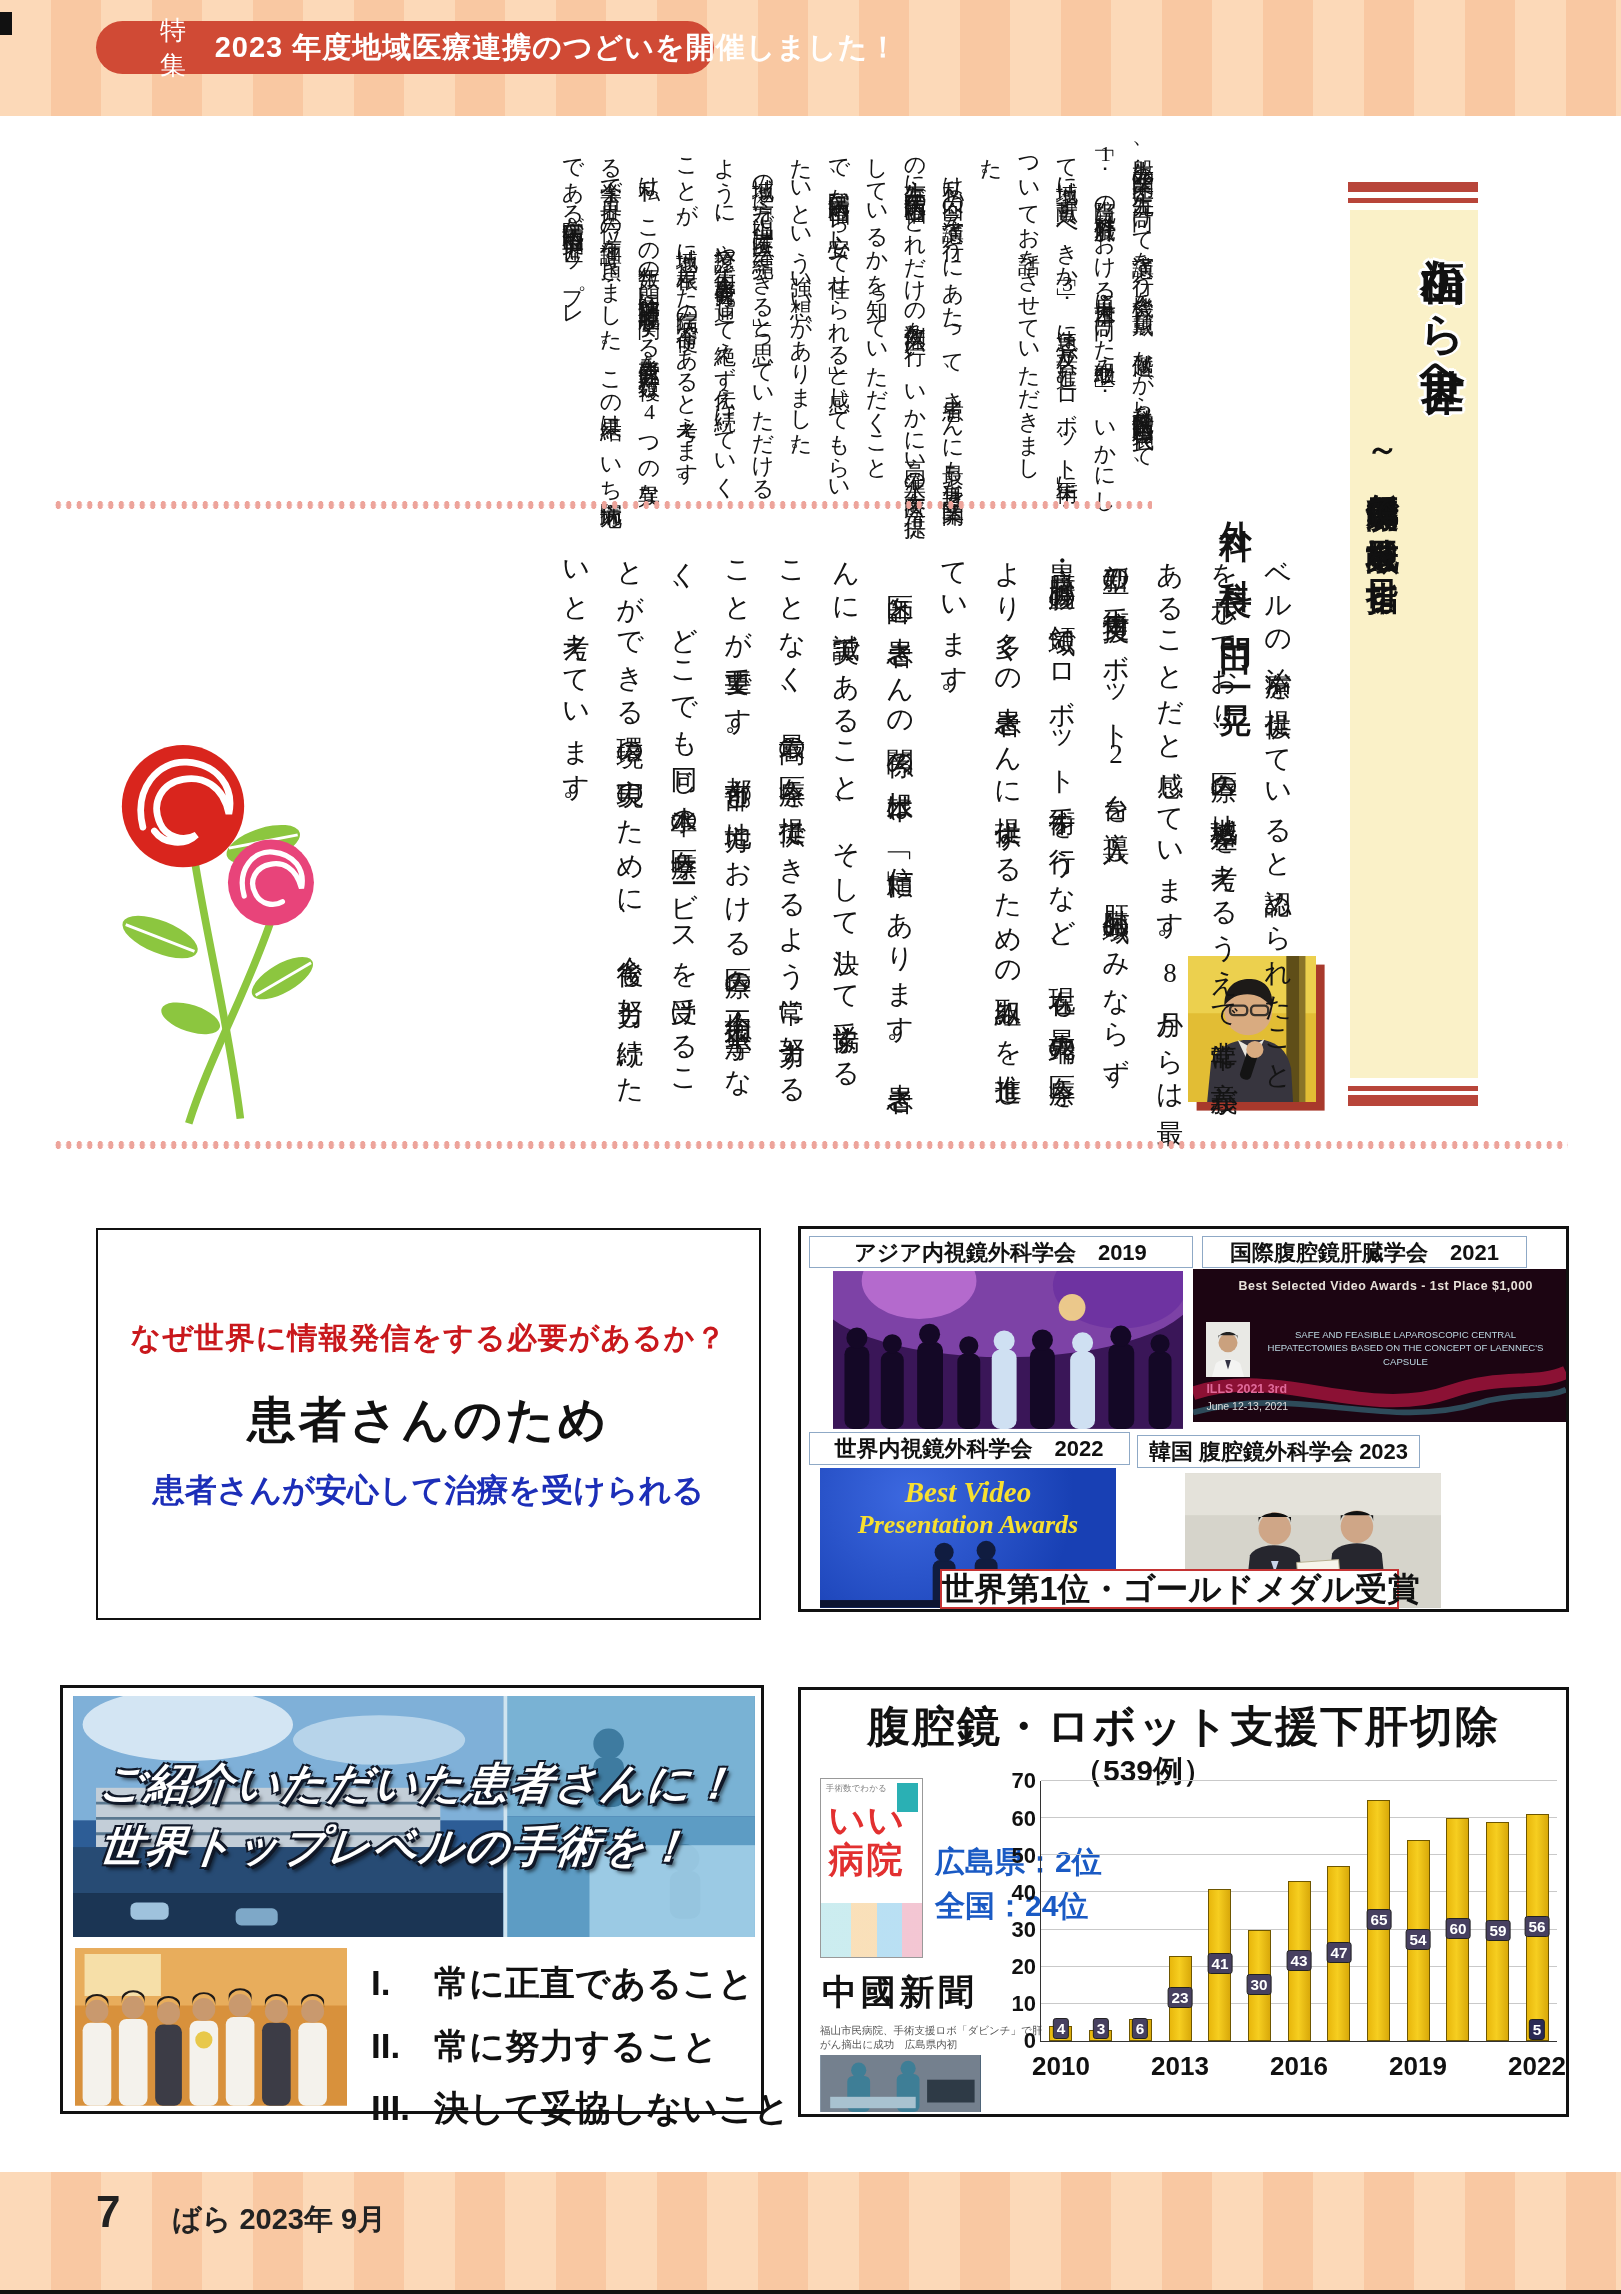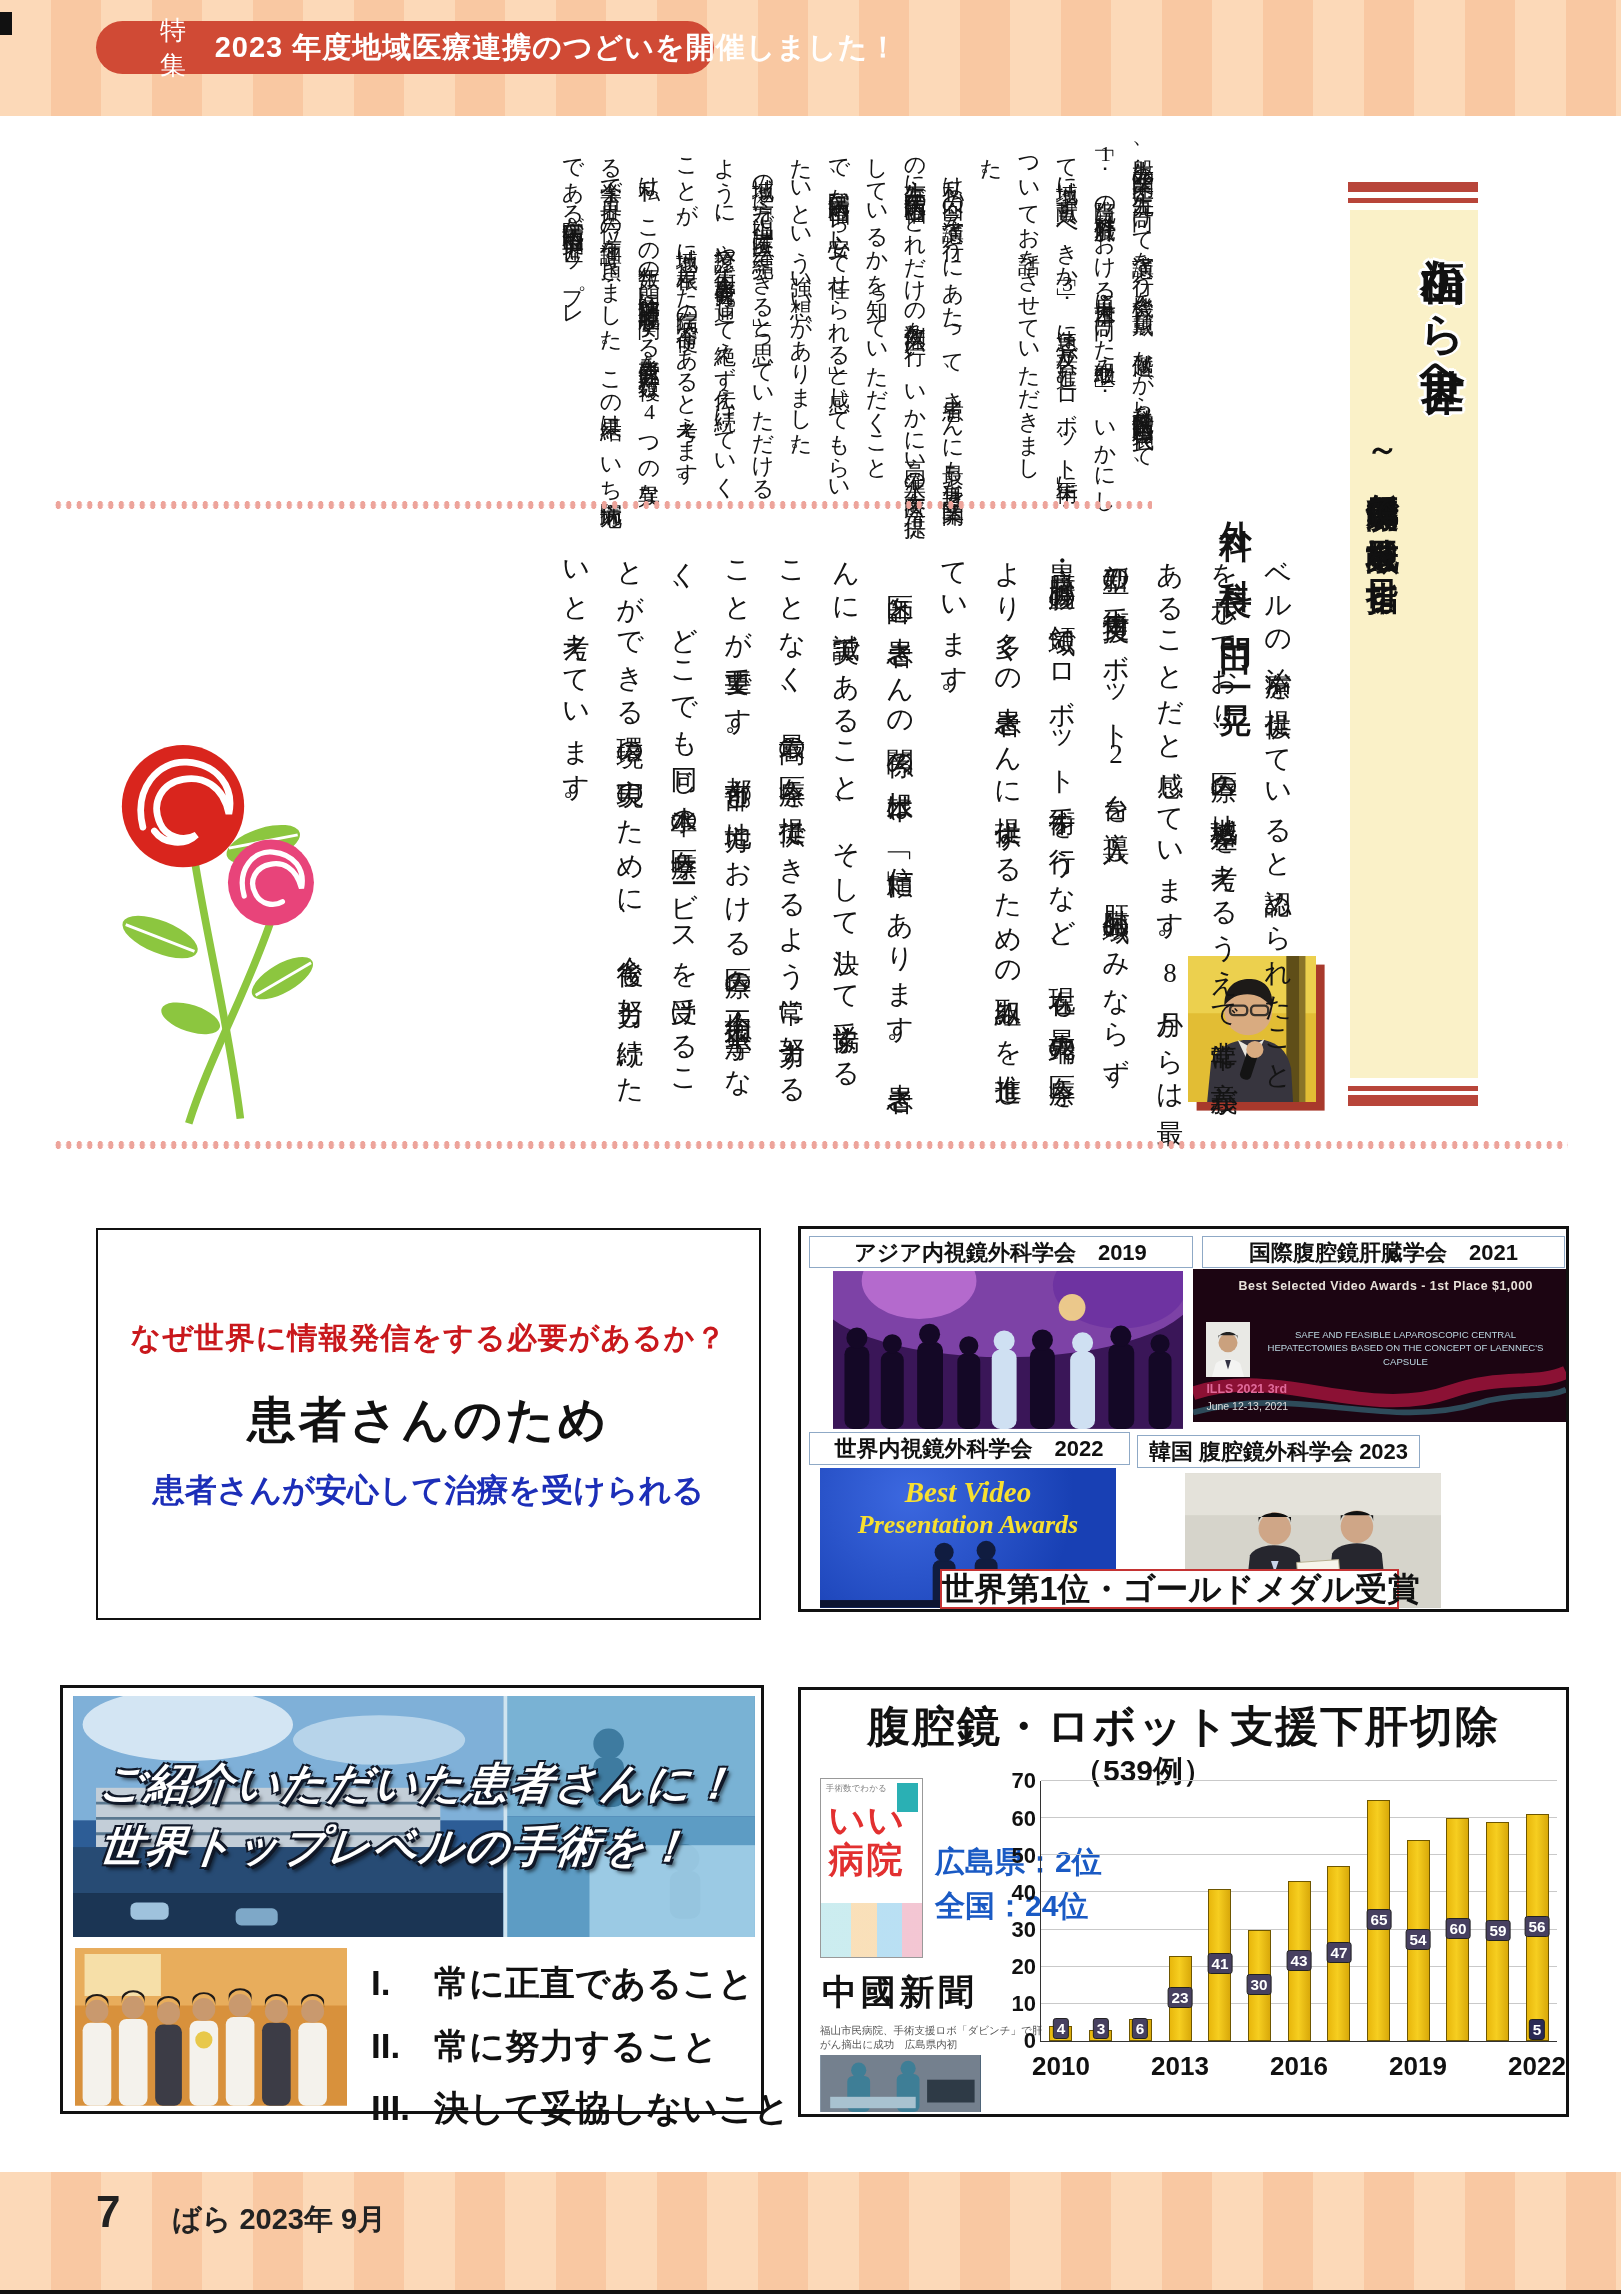--- a/index.html
+++ b/index.html
@@ -188,21 +188,21 @@
   <div class="abs dots" id="dots2"></div>
 
   <div class="abs wbox" id="info-box">
     <div class="abs" id="info-q">なぜ世界に情報発信をする必要があるか？</div>
     <div class="abs" id="info-n">患者さんが安心して治療を受けられる</div>
     <div class="abs" id="info-a">患者さんのため</div>
   </div>
 
   <div class="abs wbox" id="awards-panel">
     <div class="aw-label" style="left:7.6px;top:6.7px;width:384px;">アジア内視鏡外科学会　2019</div>
-    <div class="aw-label" style="left:401px;top:6.7px;width:363px;">国際腹腔鏡肝臓学会　2021</div>
+    <div class="aw-label" style="left:401px;top:6.7px;width:325px;">国際腹腔鏡肝臓学会　2021</div>
 
     <div class="aw-photo" id="photo-2019" style="left:32px;top:42px;width:350px;height:158px;">
       <svg width="350" height="158" viewBox="0 0 366 165">
         <rect width="366" height="165" fill="#3a1658"></rect>
         <ellipse cx="180" cy="20" rx="200" ry="70" fill="#9a55c8" opacity="0.7"></ellipse>
         <ellipse cx="90" cy="10" rx="60" ry="40" fill="#d886e8" opacity="0.6"></ellipse>
         <ellipse cx="300" cy="15" rx="70" ry="45" fill="#6a30a0" opacity="0.8"></ellipse>
         <circle cx="250" cy="38" r="14" fill="#f8d888" opacity="0.9"></circle>
         <g fill="#140826">
           <rect x="12" y="78" width="26" height="87" rx="9"></rect>

